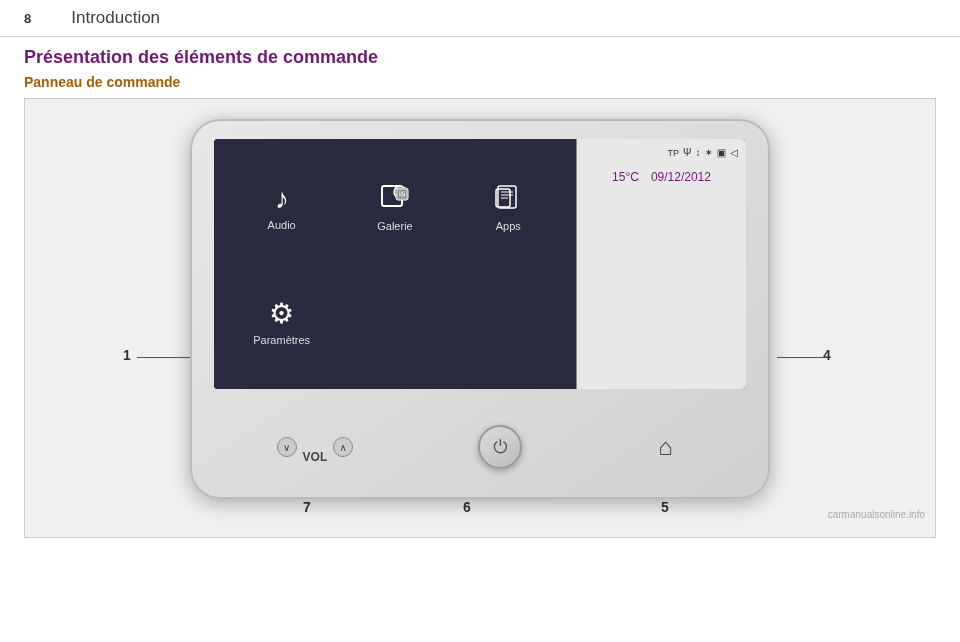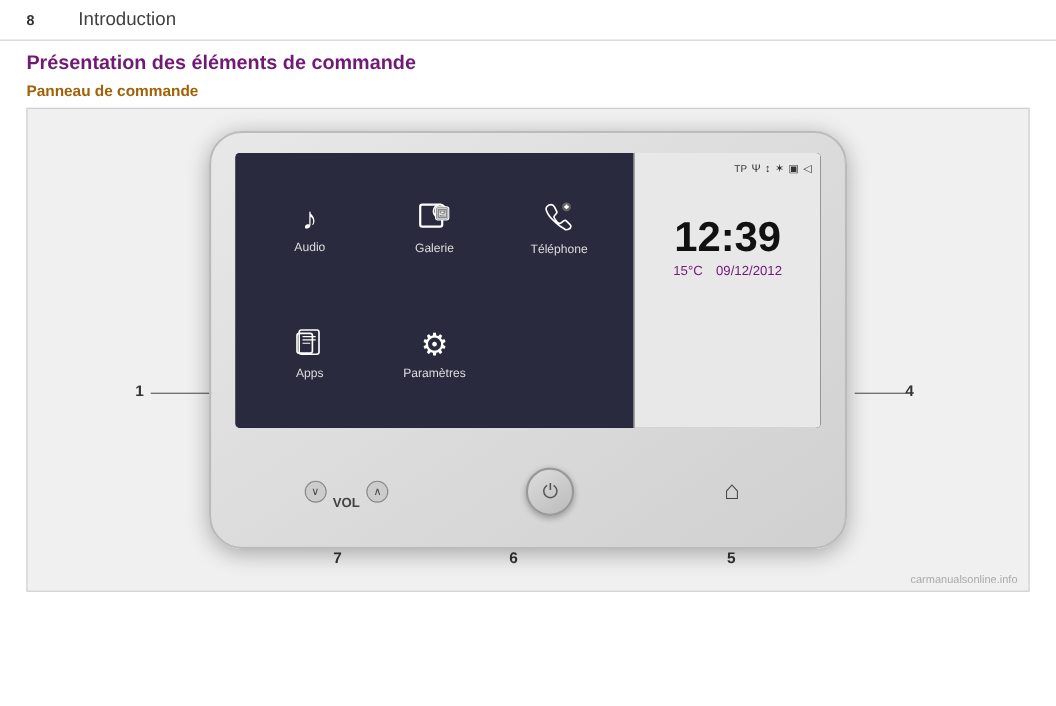--- a/index.html
+++ b/index.html
@@ -210,21 +210,21 @@
     .callout {
       position: absolute;
       font-size: 14px;
       font-weight: bold;
       color: #333;
     }
 
     
     .footer-watermark {
       position: absolute;
-      bottom: 4px;
+      bottom: 17px;
       right: 10px;
       font-size: 10px;
       color: #aaa;
       text-align: center;
     }
   </style>
 </head>
 <body>
 
 <div class="page-header">
@@ -265,32 +265,20 @@
             <svg width="30" height="28" viewBox="0 0 30 28" fill="none">
               <rect x="2" y="4" width="20" height="20" rx="2" stroke="white" stroke-width="2" fill="none"></rect>
               <circle cx="20" cy="10" r="6" fill="#555" stroke="white" stroke-width="1.5"></circle>
               <text x="20" y="14" text-anchor="middle" font-size="8" fill="white">👤</text>
               <rect x="16" y="6" width="12" height="12" rx="2" fill="#888" stroke="white" stroke-width="1"></rect>
               <text x="22" y="15" text-anchor="middle" font-size="9" fill="white">🖼</text>
             </svg>
           </span>
           <span class="label">Galerie</span>
         </div>
-        <div class="menu-item">
-          <span class="icon">
-            <svg width="30" height="28" viewBox="0 0 30 28" fill="none">
-              <path d="M8 4 C8 4 10 4 11 6 L13 10 C13 10 14 11 12 13 C10 15 10 15 12 18 C14 21 16 22 18 20 C20 18 21 18 22 19 L25 22 C26 23 26 24 26 24 C26 26 22 28 20 26 C16 24 6 16 4 10 C2 6 6 4 8 4Z" stroke="white" stroke-width="1.5" fill="none"></path>
-              <circle cx="22" cy="6" r="4" fill="#666"></circle>
-              <line x1="20" y1="6" x2="24" y2="6" stroke="white" stroke-width="1.5"></line>
-              <line x1="22" y1="4" x2="22" y2="8" stroke="white" stroke-width="1.5"></line>
-              <circle cx="22" cy="6" r="1.5" fill="white"></circle>
-            </svg>
-          </span>
-          <span class="label">Téléphone</span>
-        </div>
 
         <div class="menu-item">
           <span class="icon">
             <svg width="28" height="26" viewBox="0 0 28 26" fill="none">
               <rect x="2" y="6" width="14" height="18" rx="2" stroke="white" stroke-width="1.5" fill="none"></rect>
               <rect x="4" y="3" width="18" height="22" rx="2" stroke="white" stroke-width="1.5" fill="none"></rect>
               <line x1="7" y1="9" x2="19" y2="9" stroke="white" stroke-width="1"></line>
               <line x1="7" y1="12" x2="19" y2="12" stroke="white" stroke-width="1"></line>
               <line x1="7" y1="15" x2="14" y2="15" stroke="white" stroke-width="1"></line>
             </svg>
@@ -306,21 +294,20 @@
 
       <div class="screen-right">
         <div class="status-bar">
           <span style="font-size:9px;">TP</span>
           <span style="font-size:10px;">Ψ</span>
           <span style="font-size:10px;">↕</span>
           <span style="font-size:10px;">✶</span>
           <span style="font-size:10px;">▣</span>
           <span style="font-size:10px;">◁</span>
         </div>
-        <div class="clock-time">12:39</div>
         <div class="clock-info">
           <span>15°C</span>
           <span>09/12/2012</span>
         </div>
       </div>
     </div>
 
     <div class="bottom-controls">
 
       <div class="vol-control">

